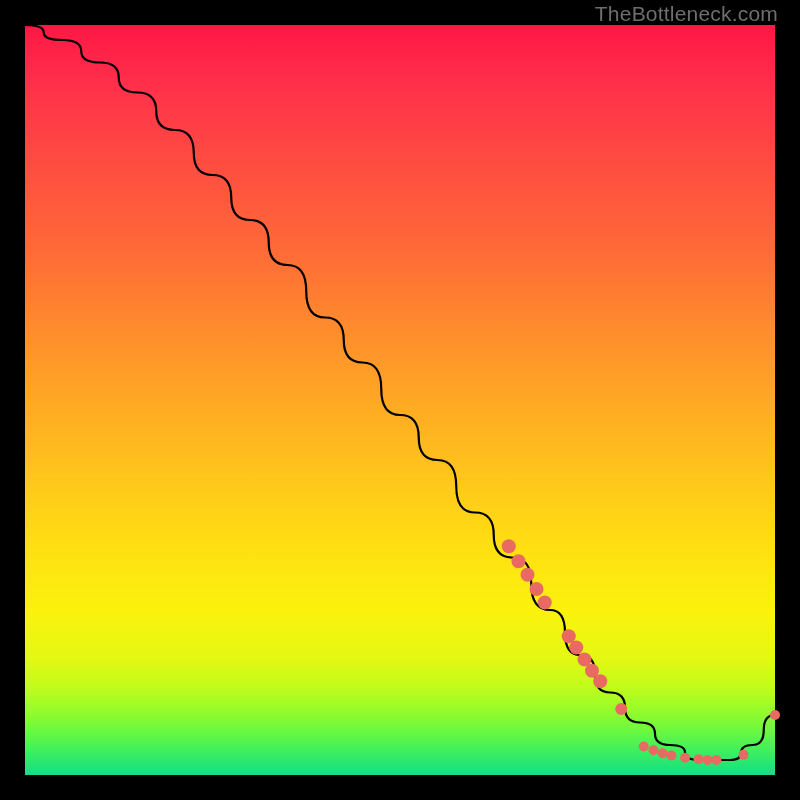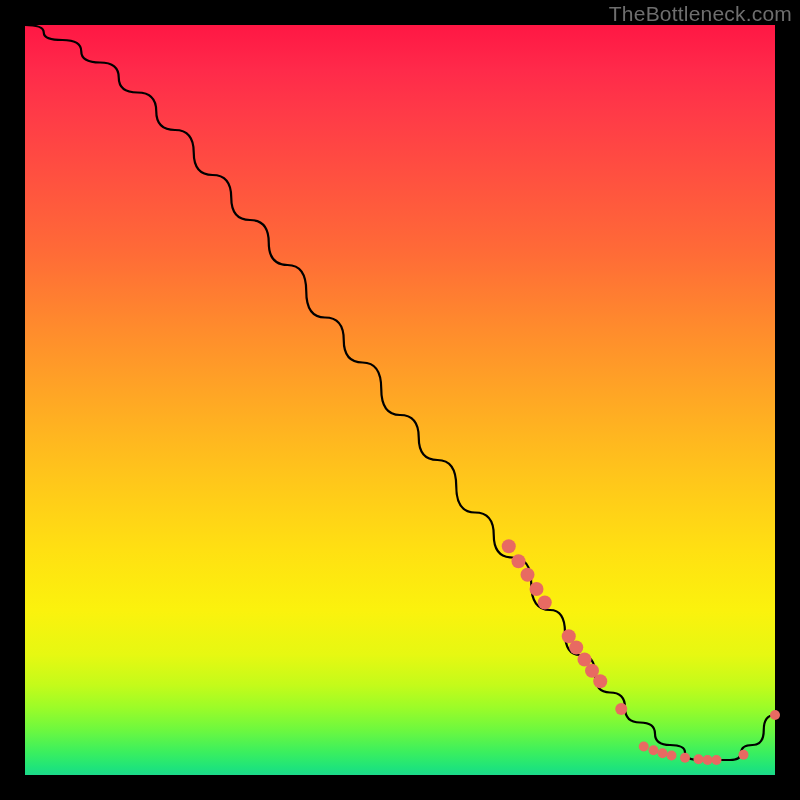--- a/index.html
+++ b/index.html
@@ -49,21 +49,21 @@
     position: absolute;
     left: 0;
     top: 0;
     width: 750px;
     height: 750px;
     overflow: visible;
   }
   .watermark {
     position: absolute;
     top: 2px;
-    right: 8px;
+    right: 22px;
     color: #6e6e6e;
     font-size: 21px;
     font-weight: 400;
     letter-spacing: 0.2px;
     user-select: none;
   }
 </style>
 </head>
 <body>
 

